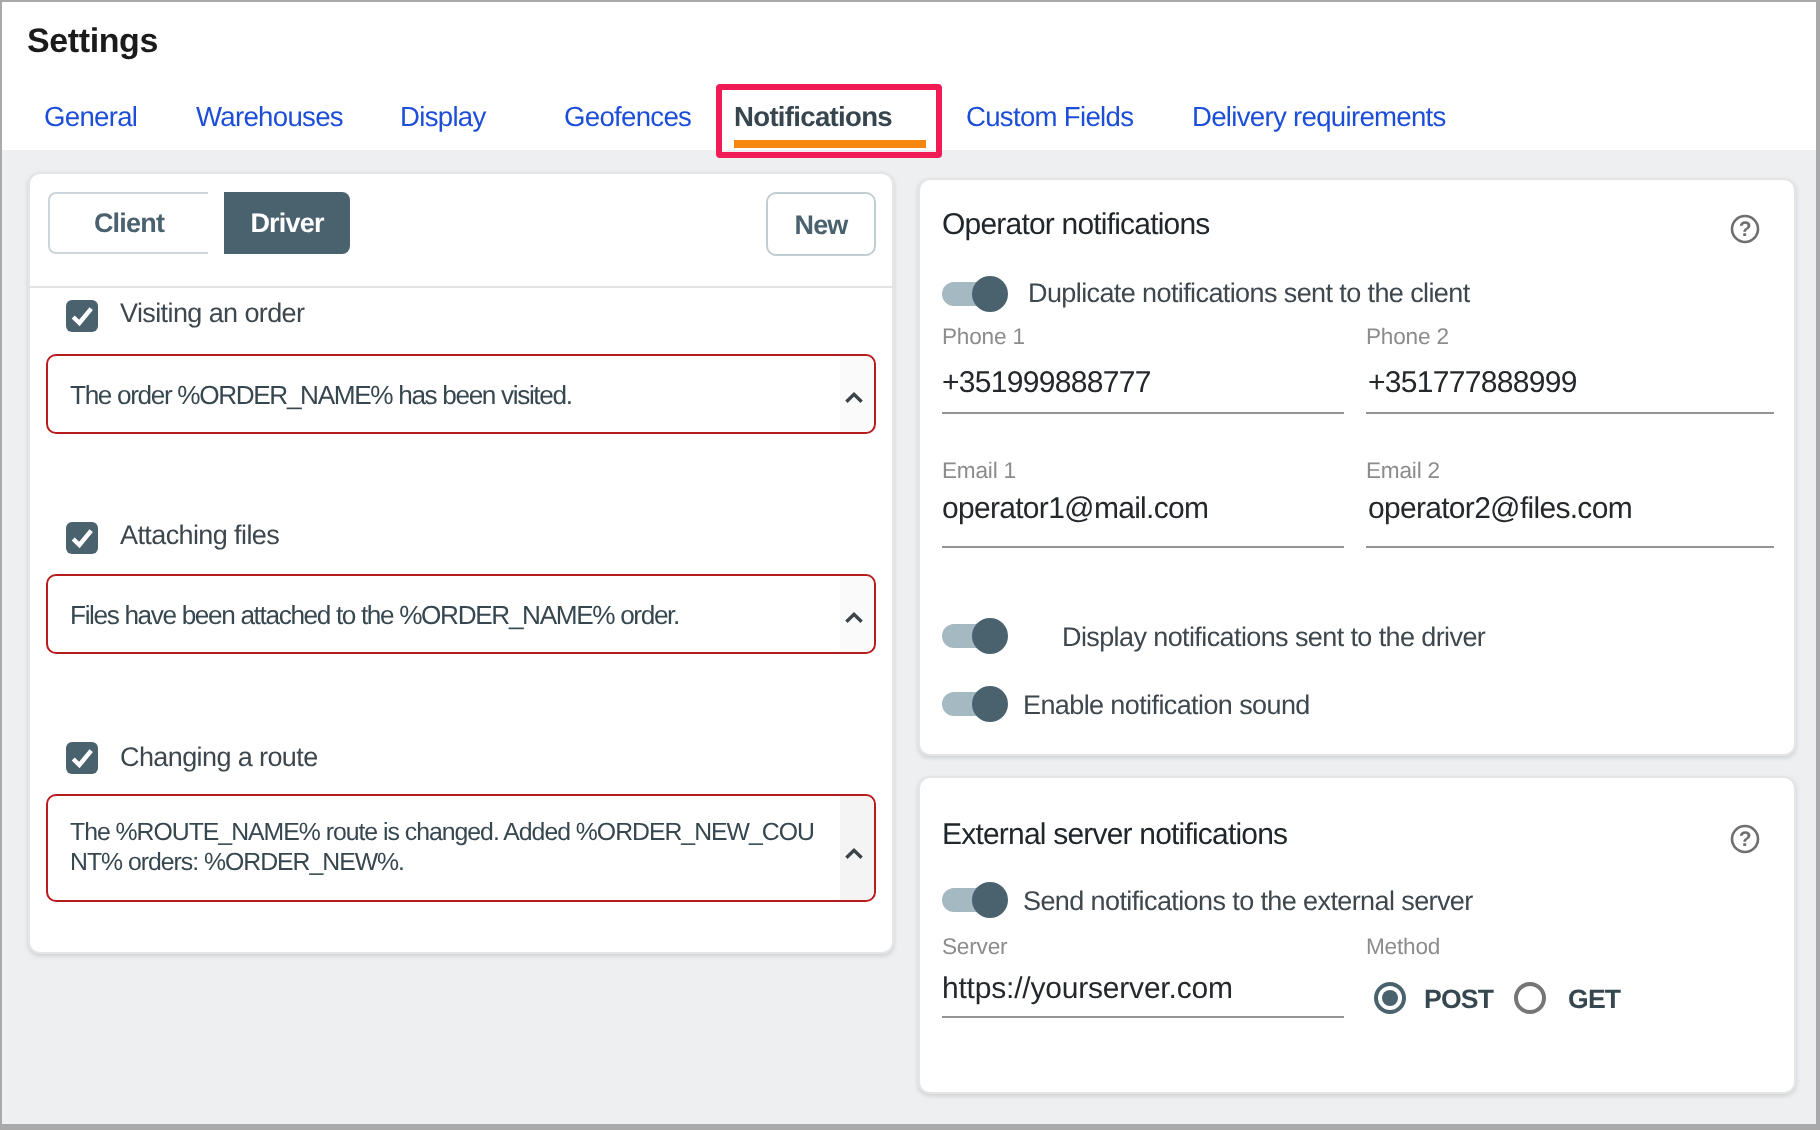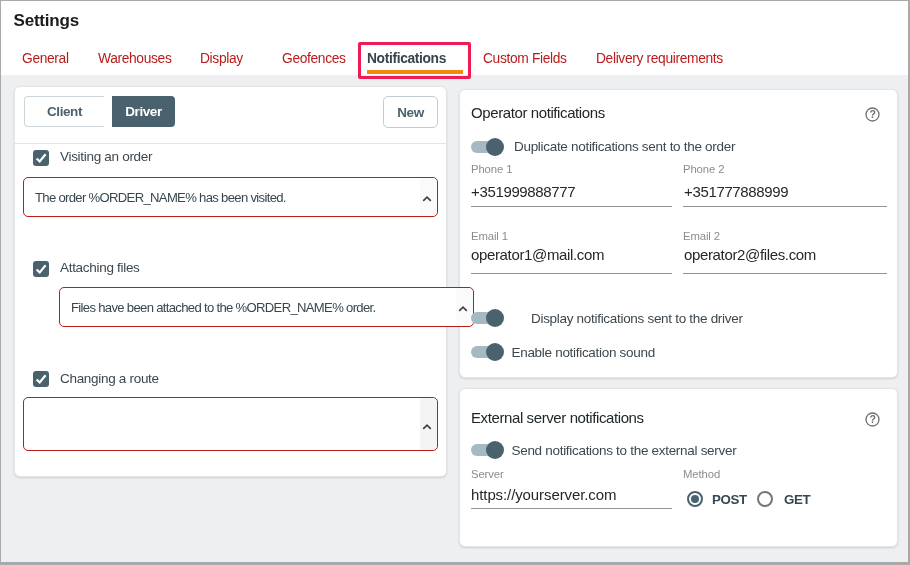--- a/index.html
+++ b/index.html
@@ -4,21 +4,21 @@
 <style>
 * { margin:0; padding:0; box-sizing:border-box; }
 html,body { width:910px; height:565px; overflow:hidden; }
 body { font-family:"Liberation Sans", sans-serif; position:relative; background:#fff; }
 .abs { position:absolute; }
 #frame { position:absolute; left:0; top:0; width:910px; height:565px;
   border-top:1px solid #a9a9a9; border-left:1px solid #a9a9a9;
   border-right:2px solid #a9a9a9; border-bottom:3px solid #a9a9a9; z-index:50; pointer-events:none; }
 #content-bg { position:absolute; left:1px; top:75px; width:907px; height:487px; background:#edeff1; }
 h1.settings { position:absolute; left:13.5px; top:11px; font-size:17px; font-weight:700; color:#1b1b1b; letter-spacing:-0.2px; }
-.tab { position:absolute; top:51px; font-size:13.8px; color:#b91c1c; white-space:nowrap; letter-spacing:-0.35px; }
+.tab { position:absolute; top:51px; font-size:13.8px; color:#1d4ed8; white-space:nowrap; letter-spacing:-0.35px; }
 .tab.active { color:#36454e; font-weight:700; }
 #orangebar { position:absolute; left:367px; top:70px; width:96px; height:4px; background:#f5870f; }
 #pinkrect { position:absolute; left:358px; top:42px; width:113px; height:37px; border:3px solid #f01a54; border-radius:2px; z-index:60; }
 .card { position:absolute; background:#fff; border:1px solid #e5e5e5; border-radius:6px; box-shadow:0 1px 2px rgba(60,64,67,.18); }
 #card-left  { left:14px; top:86px;  width:433px; height:391px; }
 #card-r1    { left:459px; top:89px; width:439px; height:289px; }
 #card-r2    { left:459px; top:388px; width:439px; height:159px; }
 
 
 .segbtn { position:absolute; height:31px; display:flex; align-items:center; justify-content:center; font-size:13.5px; font-weight:700; letter-spacing:-0.4px; }
@@ -85,50 +85,51 @@
       <path d="M1.2 4.9 L5 1.2 L8.8 4.9" stroke="#3a444a" stroke-width="1.7" fill="none"></path>
     </svg>
 </div>
 
 <div class="cb" style="left:33px; top:261px;">
     <svg width="14" height="14" viewBox="0 0 14 14">
       <path d="M2.6 7.5 L5.7 10.5 L11.6 3.3" stroke="#fff" stroke-width="2.2" fill="none"></path>
     </svg>
   </div>
 <span class="cblabel" style="left:60px; top:260px;">Attaching files</span>
-<div class="ta" style="top:287px; height:40px;margin-left:36px;">
+<div class="ta" style="top:287px; height:40px;">
   <div class="gut" style="background:#fafafa;"></div>
   <div class="txt" style="top:12px;">Files have been attached to the %ORDER_NAME% order.</div>
   <svg class="chev" style="top:17.5px;" width="10" height="6" viewBox="0 0 10 6">
       <path d="M1.2 4.9 L5 1.2 L8.8 4.9" stroke="#3a444a" stroke-width="1.7" fill="none"></path>
     </svg>
 </div>
 
 <div class="cb" style="left:33px; top:371px;">
     <svg width="14" height="14" viewBox="0 0 14 14">
       <path d="M2.6 7.5 L5.7 10.5 L11.6 3.3" stroke="#fff" stroke-width="2.2" fill="none"></path>
     </svg>
   </div>
 <span class="cblabel" style="left:60px; top:370.5px;">Changing a route</span>
 <div class="ta" style="top:397px; height:54px;">
   <div class="gut" style="background:#f4f4f4;"></div>
+  <div class="txt" style="top:11px; line-height:14.5px; white-space:nowrap; font-size:12.4px; letter-spacing:-0.5px;">The %ROUTE_NAME% route is changed. Added %ORDER_NEW_COU<br>NT% orders: %ORDER_NEW%.</div>
   <svg class="chev" style="top:25.5px;" width="10" height="6" viewBox="0 0 10 6">
       <path d="M1.2 4.9 L5 1.2 L8.8 4.9" stroke="#3a444a" stroke-width="1.7" fill="none"></path>
     </svg>
 </div>
 
 <span class="ptitle" style="left:471px; top:103.5px;">Operator notifications</span>
 <svg class="help" style="left:865px; top:106.5px;" viewBox="0 0 15 15">
     <circle cx="7.5" cy="7.5" r="6.5" fill="none" stroke="#6f6f6f" stroke-width="1.3"></circle>
     <text x="7.6" y="11.2" font-size="10.5" font-weight="bold" fill="#6f6f6f" text-anchor="middle" font-family="Liberation Sans, sans-serif">?</text>
   </svg>
 
 <div class="toggle-track" style="left:471px; top:141px;"></div>
 <div class="toggle-thumb" style="left:486px; top:138px;"></div>
-<span class="tlabel" style="left:514px; top:139px;">Duplicate notifications sent to the order</span>
+<span class="tlabel" style="left:514px; top:139px;">Duplicate notifications sent to the client</span>
 
 <span class="flabel" style="left:471px; top:162.5px;">Phone 1</span>
 <span class="flabel" style="left:683px; top:162.5px;">Phone 2</span>
 <span class="fvalue" style="left:471px; top:183px;">+351999888777</span>
 <span class="fvalue" style="left:684px; top:183px;">+351777888999</span>
 <div class="uline" style="left:471px; top:206px; width:201px;"></div>
 <div class="uline" style="left:683px; top:206px; width:204px;"></div>
 
 <span class="flabel" style="left:471px; top:230px;">Email 1</span>
 <span class="flabel" style="left:683px; top:230px;">Email 2</span>

